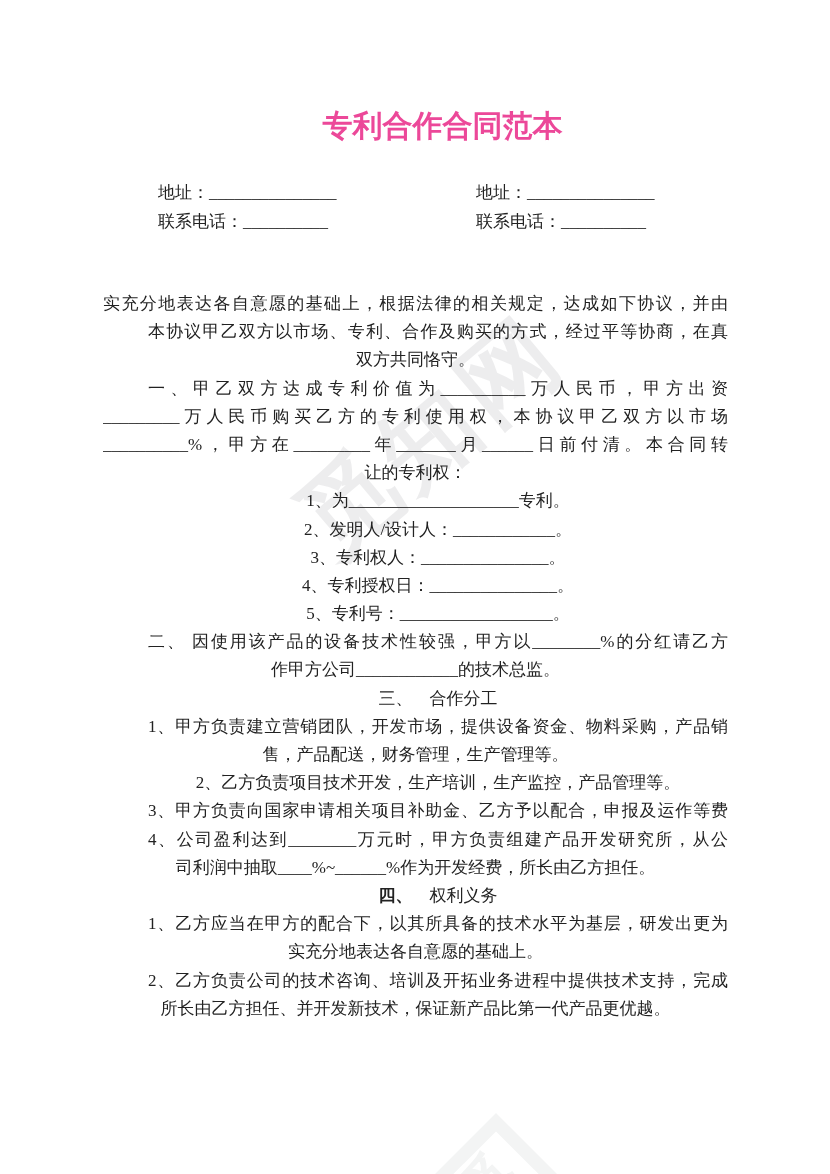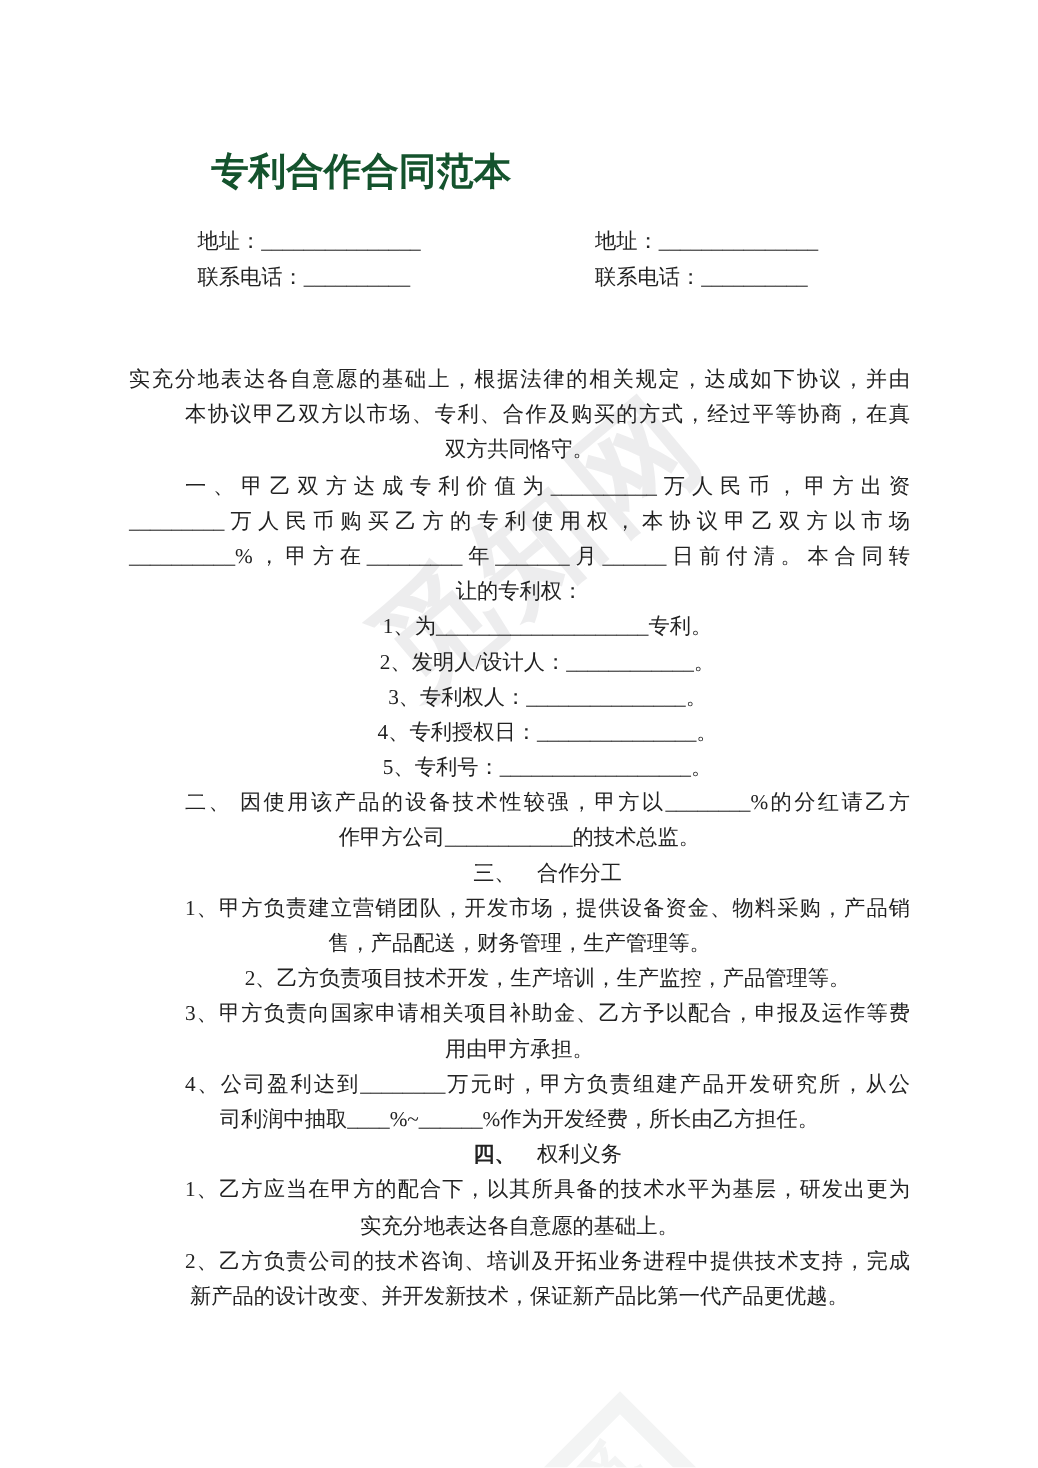--- a/index.html
+++ b/index.html
@@ -45,28 +45,28 @@
     font-weight: bold;
     color: rgba(25, 30, 40, 0.05);
     z-index: 0;
     user-select: none;
   }
   
   .doc-title {
     position: absolute;
     top: 106px; left: 103px;
     width: 625px;
-    margin: 12px;
+    margin: 0;
     padding-left: 54px;
     box-sizing: border-box;
-    text-align: left;
+    text-align: center;
     font-size: 30px;
     line-height: 40px;
     font-weight: bold;
-    color: #14532d;
+    color: #ec4899;
     z-index: 1;
   }
   .party {
     position: absolute;
     top: 178px; left: 103px;
     width: 625px;
     font-size: 17px;
     z-index: 1;
   }
   .party-row { position: relative; line-height: 29px; height: 29px; }
@@ -124,23 +124,22 @@
     <div class="line ind">3、专利权人：_______________。</div>
     <div class="line ind">4、专利授权日：_______________。</div>
     <div class="line ind">5、专利号：__________________。</div>
     <div class="line ind fill">二、 因使用该产品的设备技术性较强，甲方以________%的分红请乙方</div>
     <div class="line">作甲方公司____________的技术总监。</div>
     <div class="line ind">三、　合作分工</div>
     <div class="line ind fill">1、甲方负责建立营销团队，开发市场，提供设备资金、物料采购，产品销</div>
     <div class="line">售，产品配送，财务管理，生产管理等。</div>
     <div class="line ind">2、乙方负责项目技术开发，生产培训，生产监控，产品管理等。</div>
     <div class="line ind fill">3、甲方负责向国家申请相关项目补助金、乙方予以配合，申报及运作等费</div>
-    <div class="line">用由甲方承担。</div>
     <div class="line ind fill">4、公司盈利达到________万元时，甲方负责组建产品开发研究所，从公</div>
     <div class="line">司利润中抽取____%~______%作为开发经费，所长由乙方担任。</div>
     <div class="line ind"><span class="bold">四、</span><span>　权利义务</span></div>
     <div class="line ind fill">1、乙方应当在甲方的配合下，以其所具备的技术水平为基层，研发出更为</div>
     <div class="line">实充分地表达各自意愿的基础上。</div>
     <div class="line ind fill">2、乙方负责公司的技术咨询、培训及开拓业务进程中提供技术支持，完成</div>
-    <div class="line">新产品的设计改变、并开发新技术，保证新产品比第一代产品更优越。</div>
+    <div class="line">所长由乙方担任、并开发新技术，保证新产品比第一代产品更优越。</div>
   </div>
 
 </div>
 
 </body></html>

